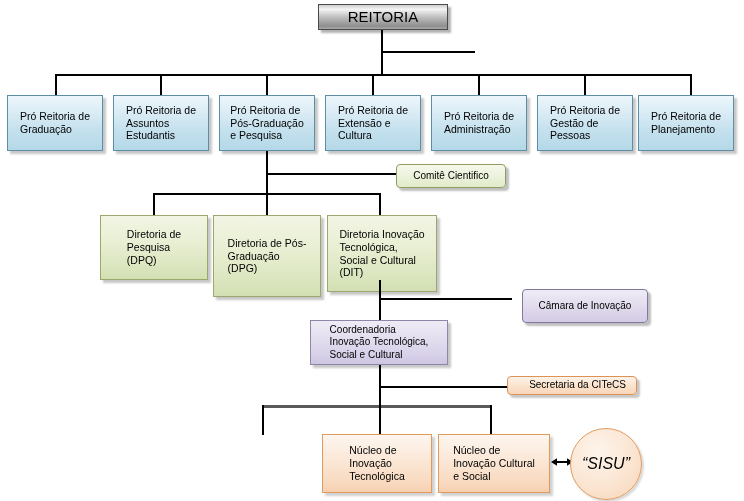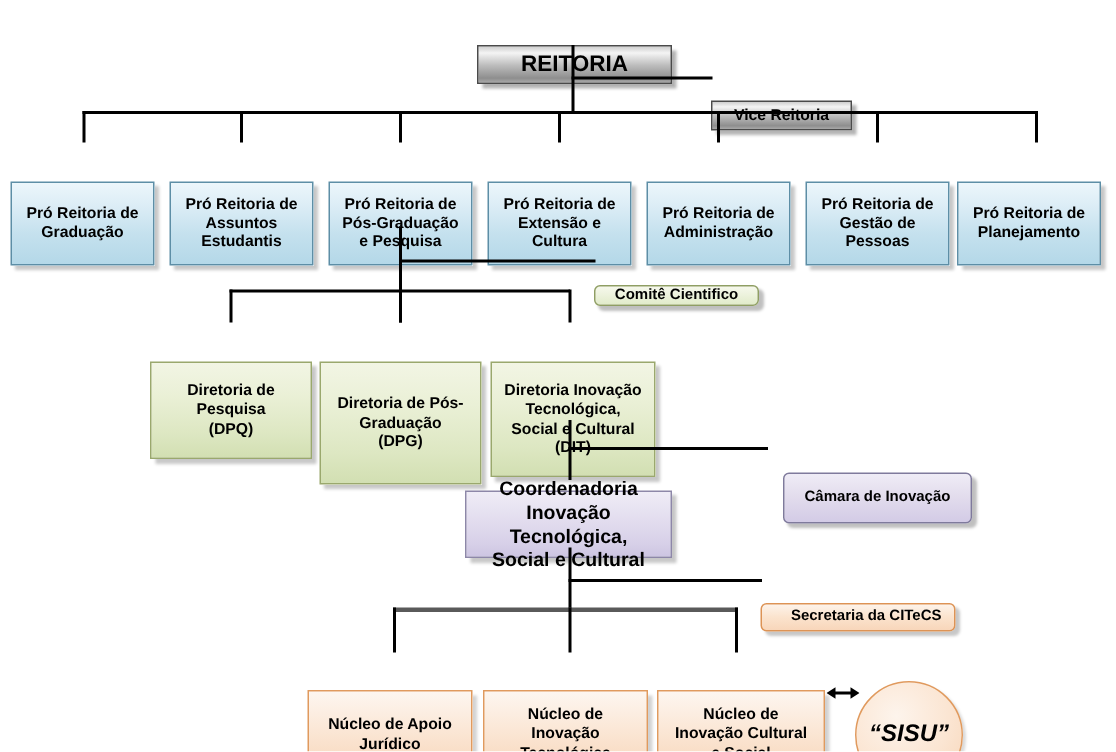--- a/index.html
+++ b/index.html
@@ -16,26 +16,24 @@
     height: 501px;
     background: #ffffff;
     overflow: hidden;
   }
   .node {
     position: absolute;
     box-sizing: border-box;
     display: flex;
     align-items: center;
     justify-content: center;
-    text-align: center;
-    font-weight: bold;
+    font-weight: normal;
     color: #000000;
     line-height: 1.22;
     white-space: pre-line;
-    margin-top: 26px;
   }
   
   .gray-box {
     background: linear-gradient(180deg,#cfcfcf 0%,#f4f4f4 18%,#bdbdbd 52%,#8e8e8e 88%,#a8a8a8 100%);
     border: 1px solid #4a4a4a;
     box-shadow: 3px 3px 2px rgba(0,0,0,0.30);
   }
   
   .blue-box {
     background: linear-gradient(180deg,#ecf6fb 0%,#dcedf6 28%,#c5e1ee 62%,#b4d8e8 100%);
@@ -104,21 +102,20 @@
 </head>
 <body>
 
 <div id="canvas">
 
   <div class="node gray-box" style="left:318px; top:4px; width:130px; height:26px; font-size:15px;">REITORIA</div>
 
   <div class="ln" style="left:381px; top:30px; width:1.5px; height:45px;"></div>
 
   <div class="ln" style="left:381px; top:51px; width:94px; height:1.5px;"></div>
-  <div class="node gray-box" style="left:474px; top:41px; width:94px; height:20px; font-size:10.5px;">Vice Reitoria</div>
 
   <div class="ln" style="left:55px; top:74px; width:636px; height:1.5px;"></div>
 
   <div class="ln" style="left:55px;  top:74px; width:1.5px; height:21px;"></div>
   <div class="ln" style="left:160px; top:74px; width:1.5px; height:21px;"></div>
   <div class="ln" style="left:266px; top:74px; width:1.5px; height:21px;"></div>
   <div class="ln" style="left:372px; top:74px; width:1.5px; height:21px;"></div>
   <div class="ln" style="left:478px; top:74px; width:1.5px; height:21px;"></div>
   <div class="ln" style="left:584px; top:74px; width:1.5px; height:21px;"></div>
   <div class="ln" style="left:690px; top:74px; width:1.5px; height:21px;"></div>
@@ -138,21 +135,21 @@
 Administração</div>
   <div class="node blue-box" style="left:537px; top:95px; width:96px; height:56px; font-size:10.5px;">Pró Reitoria de
 Gestão de
 Pessoas</div>
   <div class="node blue-box" style="left:638px; top:95px; width:96px; height:56px; font-size:10.5px;">Pró Reitoria de
 Planejamento</div>
 
   <div class="ln" style="left:266px; top:151px; width:1.5px; height:64px;"></div>
 
   <div class="ln" style="left:266px; top:173px; width:131px; height:1.5px;"></div>
-  <div class="node green-pill" style="left:396px; top:164px; width:110px; height:14px; font-size:10px;">Comitê Cientifico</div>
+  <div class="node green-pill" style="left:396px; top:164px; width:110px; height:24px; font-size:10px;">Comitê Cientifico</div>
 
   <div class="ln" style="left:153px; top:193px; width:227px; height:1.5px;"></div>
   <div class="ln" style="left:153px; top:193px; width:1.5px; height:22px;"></div>
   <div class="ln" style="left:266px; top:193px; width:1.5px; height:22px;"></div>
   <div class="ln" style="left:379px; top:193px; width:1.5px; height:22px;"></div>
 
   <div class="node green-box" style="left:100px; top:215px; width:108px; height:65px; font-size:10.5px;">Diretoria de
 Pesquisa
 (DPQ)</div>
   <div class="node green-box" style="left:213px; top:215px; width:108px; height:82px; font-size:10.5px;">Diretoria de Pós-
@@ -161,36 +158,34 @@
   <div class="node green-box" style="left:327px; top:215px; width:110px; height:77px; font-size:10.5px;">Diretoria Inovação
 Tecnológica,
 Social e Cultural
 (DIT)</div>
 
   <div class="ln" style="left:379px; top:280px; width:1.5px; height:40px;"></div>
 
   <div class="ln" style="left:379px; top:298px; width:133px; height:1.5px;"></div>
   <div class="node purple-pill" style="left:522px; top:289px; width:126px; height:34px; font-size:10px;">Câmara de Inovação</div>
 
-  <div class="node purple-box" style="left:310px; top:301px; width:138px; height:45px; font-size:13px;">Coordenadoria
+  <div class="node purple-box" style="left:310px; top:320px; width:138px; height:45px; font-size:10px;">Coordenadoria
 Inovação Tecnológica,
 Social e Cultural</div>
 
   <div class="ln" style="left:379px; top:365px; width:1.5px; height:41px;"></div>
 
   <div class="ln" style="left:379px; top:386px; width:129px; height:1.5px;"></div>
   <div class="node orange-pill" style="left:507px; top:376px; width:130px; height:19px; font-size:10px;">Secretaria da CITeCS</div>
 
   <div class="ln gray" style="left:262px; top:405px; width:230px; height:2.5px;"></div>
   <div class="ln" style="left:262px; top:405px; width:1.5px; height:30px;"></div>
   <div class="ln" style="left:379px; top:405px; width:1.5px; height:30px;"></div>
   <div class="ln" style="left:490px; top:405px; width:1.5px; height:30px;"></div>
 
-  <div class="node orange-box" style="left:205px; top:434px; width:110px; height:59px; font-size:10.5px;">Núcleo de Apoio
-Jurídico</div>
   <div class="node orange-box" style="left:322px; top:434px; width:110px; height:59px; font-size:10.5px;">Núcleo de
 Inovação
 Tecnológica</div>
   <div class="node orange-box" style="left:438px; top:434px; width:112px; height:59px; font-size:10.5px;">Núcleo de
 Inovação Cultural
 e Social</div>
 
   <div class="arrow-wrap" style="left:551px; top:455px; width:22px; height:14px;">
     <svg class="arrow-svg" width="22" height="14" viewBox="0 0 22 14">
       <line x1="4" y1="7" x2="18" y2="7" stroke="#000" stroke-width="2"></line>

